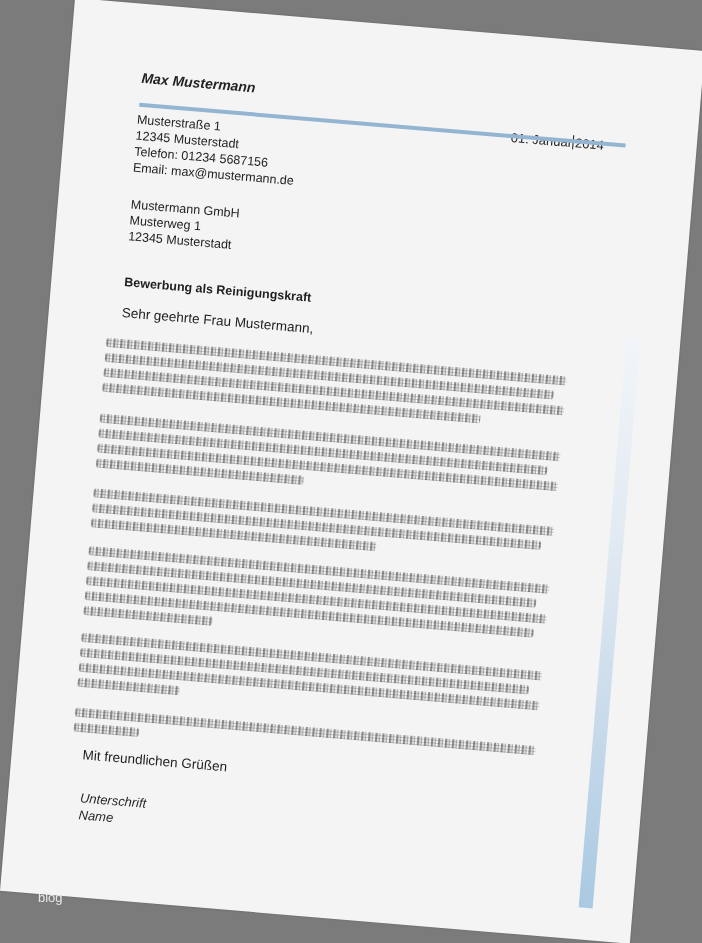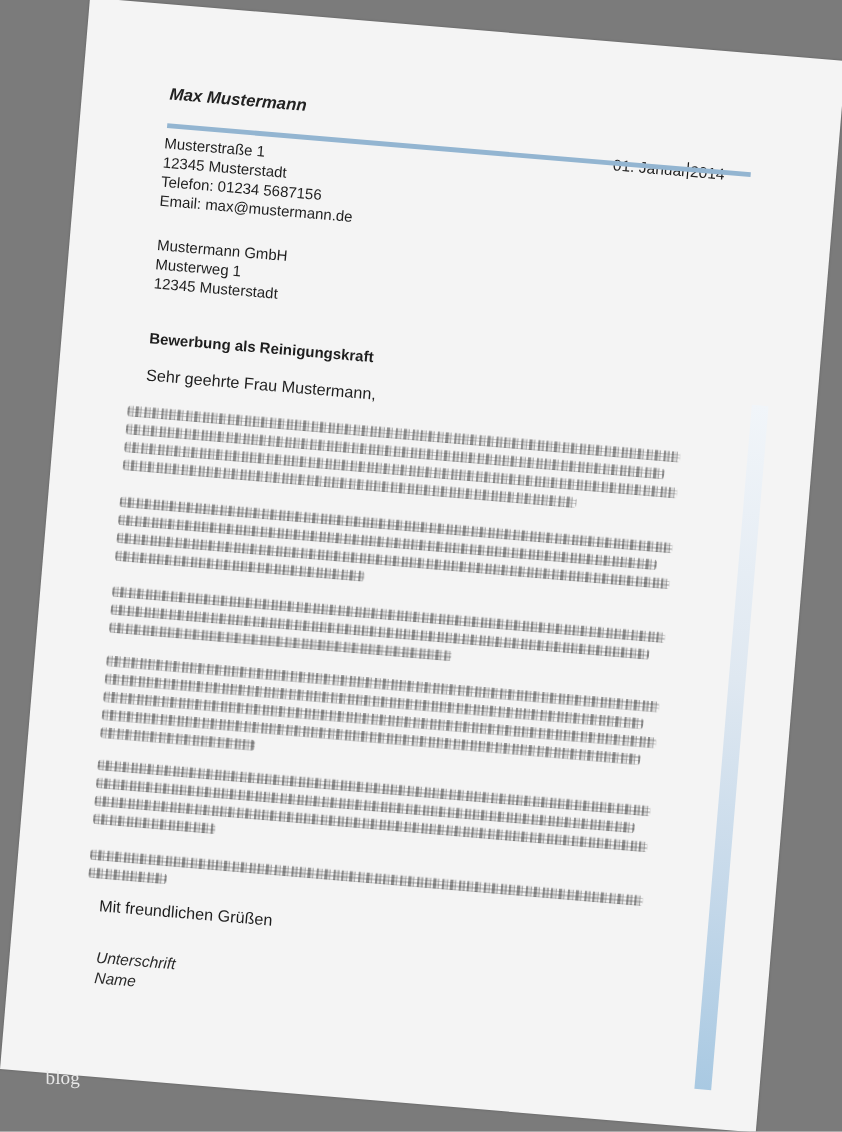--- a/index.html
+++ b/index.html
@@ -29,21 +29,21 @@
   }
   .para { position:absolute; left:60px; }
   .blur-line {
     height:9px; margin-bottom:6px; border-radius:3px;
     background:
       repeating-linear-gradient(90deg, rgba(30,30,30,.55) 0 2px, rgba(120,120,120,.25) 2px 4px, rgba(60,60,60,.45) 4px 5px, transparent 5px 7px),
       repeating-linear-gradient(0deg, rgba(90,90,90,.35) 0 1px, transparent 1px 3px);
     filter:blur(0.6px);
     opacity:.85;
   }
-  .watermark { position:absolute; left:38px; top:890px; font-size:16px; color:#e8e8e8; font-family:Liberation Serif, serif; }
+  .watermark { position:absolute; left:38px; top:890px; font-size:13px; color:#e8e8e8; font-family:Liberation Sans, sans-serif; }
 </style>
 </head>
 <body>
 
 <div class="page">
   <div class="abs sender-name">Max Mustermann</div>
   <div class="abs date"><span>01. Januar</span><span class="caret"></span><span>2014</span></div>
   <div class="abs top-rule"></div>
 
   <div class="abs addr">

